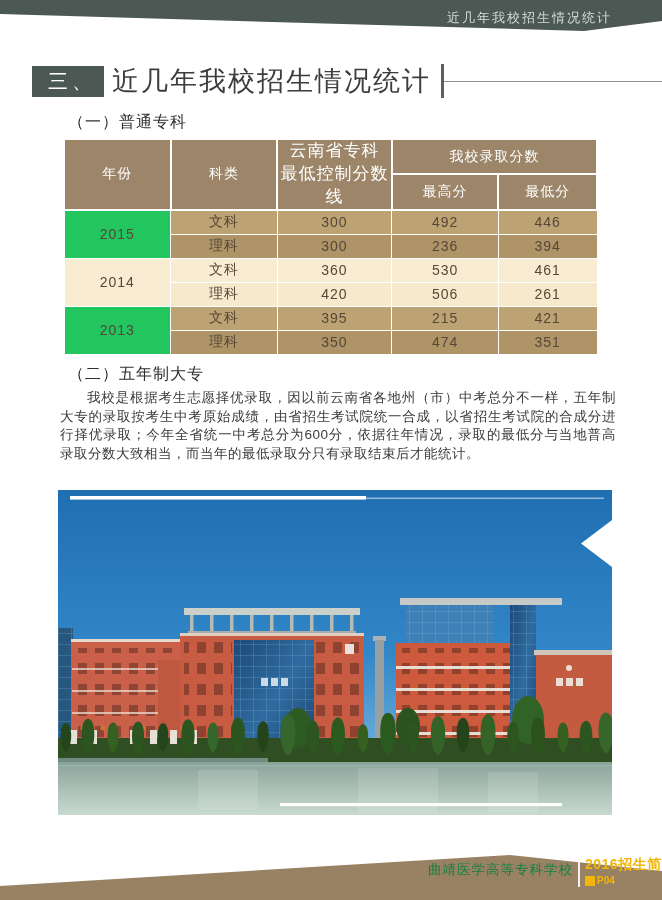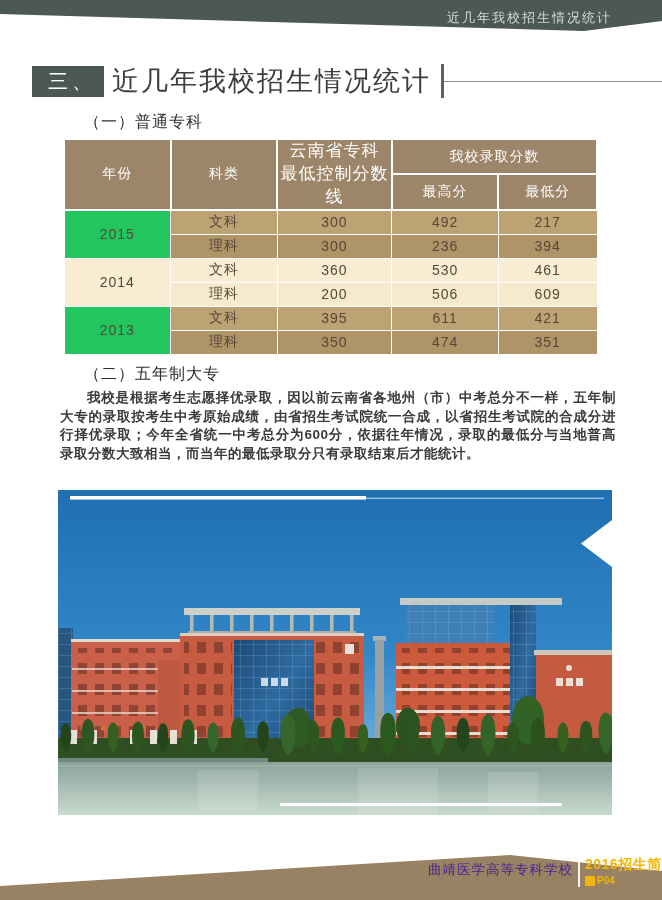--- a/index.html
+++ b/index.html
@@ -29,21 +29,21 @@
     padding:3px 8px 4px 16px;line-height:1.2;
   }
   .title-main{
     margin-left:8px;font-size:27px;color:#3d3d3d;
     letter-spacing:2px;white-space:nowrap;font-weight:500;
   }
   .title-vline{width:3px;height:34px;background:#606060;margin-left:10px;flex:none;}
   .title-hline{flex:1;height:1px;background:#8f8f8f;}
 
   .sub-heading{
-    position:absolute;left:84px;
+    position:absolute;left:68px;
     font-size:16px;color:#2e2e2e;letter-spacing:1px;
   }
   .sub-heading.s1{top:112px;}
   .sub-heading.s2{top:364px;}
 
   
   .score-table{
     position:absolute;top:138px;left:63px;width:535px;
     border-collapse:collapse;table-layout:fixed;
   }
@@ -62,35 +62,35 @@
   td.tanB{background:#ae9467;}
   td.yearTan{background:#22c55e;}
   td.creamA{background:#f8ecd2;}
   td.creamB{background:#f6e9cc;}
   td.yearCream{background:#f8ecd2;margin-top:28px;}
 
   
   .body-paragraph{
     position:absolute;top:389px;left:60px;width:556px;
     font-size:13.5px;line-height:18.6px;color:#3a3a3a;
-    text-indent:2em;text-align:justify;letter-spacing:0.5px;font-weight:bold;
+    text-indent:2em;text-align:justify;letter-spacing:0.5px;
   }
 
   
   .campus-photo{
     position:absolute;top:490px;left:58px;width:554px;height:325px;
     display:block;
   }
 
   
   .footer-svg{position:absolute;left:0;bottom:0;}
   .footer-shape{fill:var(--footer-band,#998264);}
   .footer-school{
     position:absolute;top:861px;right:89px;
-    color:#4c1d95;font-size:13.5px;letter-spacing:1px;
+    color:#15803d;font-size:13.5px;letter-spacing:1px;
   }
   .footer-divider{
     position:absolute;left:578px;top:849px;width:1.5px;height:38px;
     background:rgba(255,255,255,0.9);
   }
   .footer-brochure{
     position:absolute;left:585px;top:856px;
     color:var(--footer-accent,#f2b50a);font-size:14px;font-weight:bold;
     letter-spacing:0.5px;white-space:nowrap;
   }
@@ -143,46 +143,46 @@
       <th>最高分</th>
       <th>最低分</th>
     </tr>
   </thead>
   <tbody>
     <tr>
       <td rowspan="2" class="yearTan">2015</td>
       <td class="tanA">文科</td>
       <td class="tanA">300</td>
       <td class="tanA">492</td>
-      <td class="tanA">217</td>
+      <td class="tanA">446</td>
     </tr>
     <tr>
       <td class="tanB">理科</td>
       <td class="tanB">300</td>
       <td class="tanB">236</td>
       <td class="tanB">394</td>
     </tr>
     <tr>
       <td rowspan="2" class="yearCream">2014</td>
       <td class="creamA">文科</td>
       <td class="creamA">360</td>
       <td class="creamA">530</td>
       <td class="creamA">461</td>
     </tr>
     <tr>
       <td class="creamB">理科</td>
-      <td class="creamB">200</td>
+      <td class="creamB">420</td>
       <td class="creamB">506</td>
-      <td class="creamB">609</td>
+      <td class="creamB">261</td>
     </tr>
     <tr>
       <td rowspan="2" class="yearTan">2013</td>
       <td class="tanA">文科</td>
       <td class="tanA">395</td>
-      <td class="tanA">611</td>
+      <td class="tanA">215</td>
       <td class="tanA">421</td>
     </tr>
     <tr>
       <td class="tanB">理科</td>
       <td class="tanB">350</td>
       <td class="tanB">474</td>
       <td class="tanB">351</td>
     </tr>
   </tbody>
 </table>

